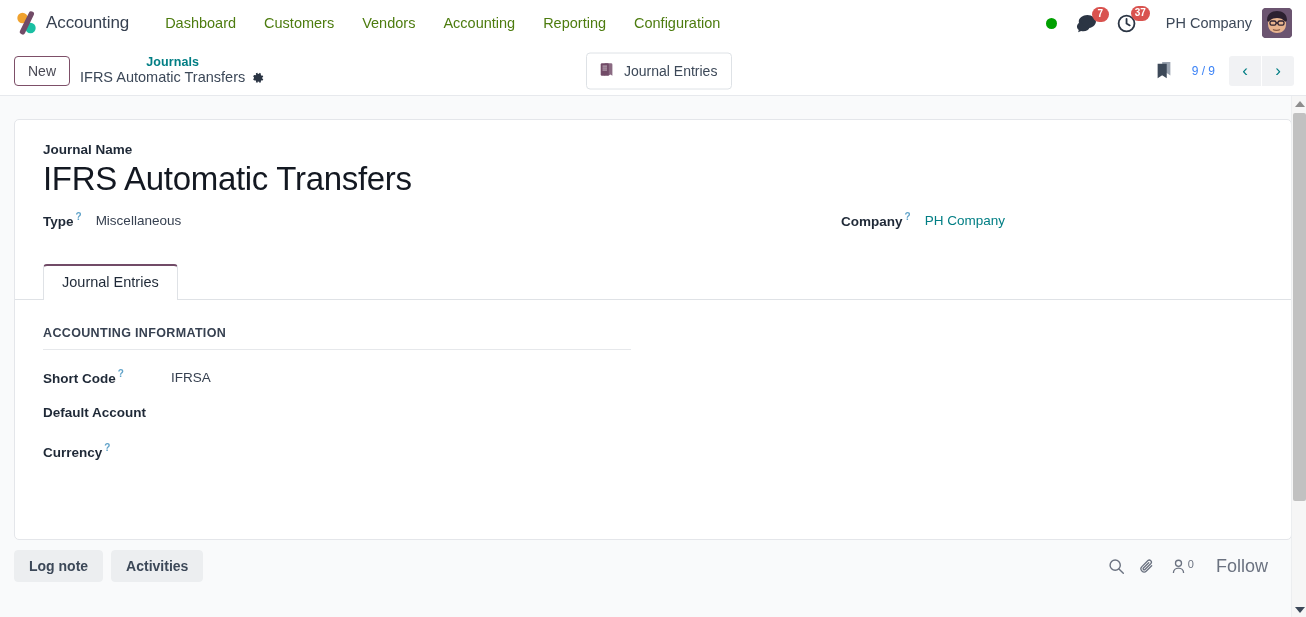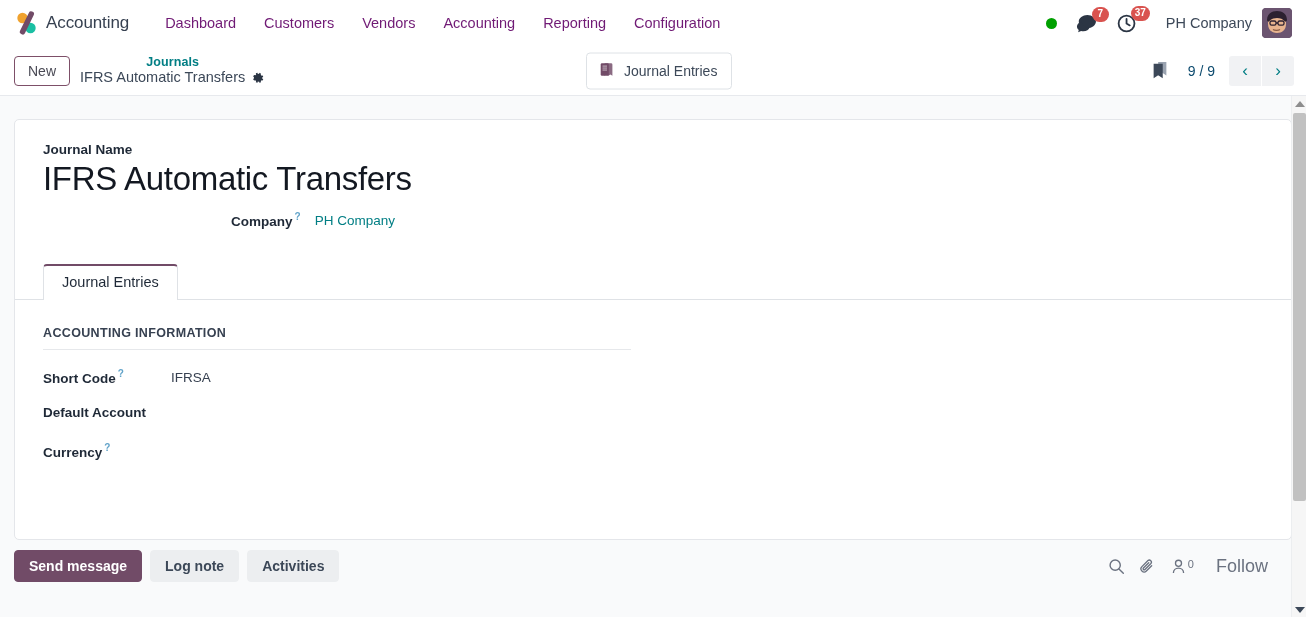--- a/index.html
+++ b/index.html
@@ -31,21 +31,21 @@
     font-size: 17px;
     color: #374151;
     font-weight: 400;
     margin-right: 22px;
     letter-spacing: -0.1px;
     white-space: nowrap;
   }
   .nav-menu { display: flex; align-items: center; gap: 0px; }
   .nav-item {
     font-size: 14.5px;
-    color: #701a75;
+    color: #4d7c0f;
     padding: 6px 14px;
     white-space: nowrap;
     cursor: pointer;
     border-radius: 3px;
   }
   .nav-right {
     margin-left: auto;
     display: flex;
     align-items: center;
     gap: 0px;
@@ -151,21 +151,21 @@
     cursor: pointer;
   }
 
   .cp-right {
     margin-left: auto;
     display: flex;
     align-items: center;
     gap: 8px;
   }
   .bookmark-btn { cursor: pointer; display: flex; align-items: center; padding: 2px 6px; }
-  .pager-count { font-size: 14px; color: #0c4a6e; margin: 0 6px 0 4px; white-space: nowrap; }
+  .pager-count { font-size: 12px; color: #3b82f6; margin: 0 6px 0 4px; white-space: nowrap; }
   .pager-btn {
     width: 32px; height: 30px;
     background: #f1f2f4;
     border: none;
     border-radius: 3px;
     color: #017e84;
     font-size: 17px;
     cursor: pointer;
     display: flex; align-items: center; justify-content: center;
   }
@@ -494,20 +494,28 @@
   </div>
 </div>
 
 <div class="content-area">
 
   <div class="sheet">
     <div class="lbl-journal-name">Journal Name</div>
     <div class="record-title">IFRS Automatic Transfers</div>
 
     <div class="field-grid">
+      <div class="field-col">
+        <div class="field-row">
+          <span class="f-label">
+            <span>Type</span><span class="help-q">?</span>
+          </span>
+          <span class="f-value">Miscellaneous</span>
+        </div>
+      </div>
       <div class="field-col right">
         <div class="field-row">
           <span class="f-label">
             <span>Company</span><span class="help-q">?</span>
           </span>
           <span class="f-value link">PH Company</span>
         </div>
       </div>
     </div>
 
@@ -535,21 +543,20 @@
             <span>Currency</span><span class="help-q">?</span>
           </span>
           <span class="acc-value"></span>
         </div>
       </div>
     </div>
   </div>
 
   <div class="chatter">
     <div class="chatter-row">
-      <button class="btn-send">Send message</button>
       <button class="btn-plain">Log note</button>
       <button class="btn-plain">Activities</button>
 
       <div class="chatter-right">
         <span class="icon-btn">
           <svg width="17" height="17" viewBox="0 0 18 18">
             <circle cx="7.6" cy="7.6" r="5.4" fill="none" stroke="#6b7280" stroke-width="1.5"></circle>
             <path d="M11.6 11.6L16.2 16.2" stroke="#6b7280" stroke-width="1.5" stroke-linecap="round"></path>
           </svg>
         </span>

